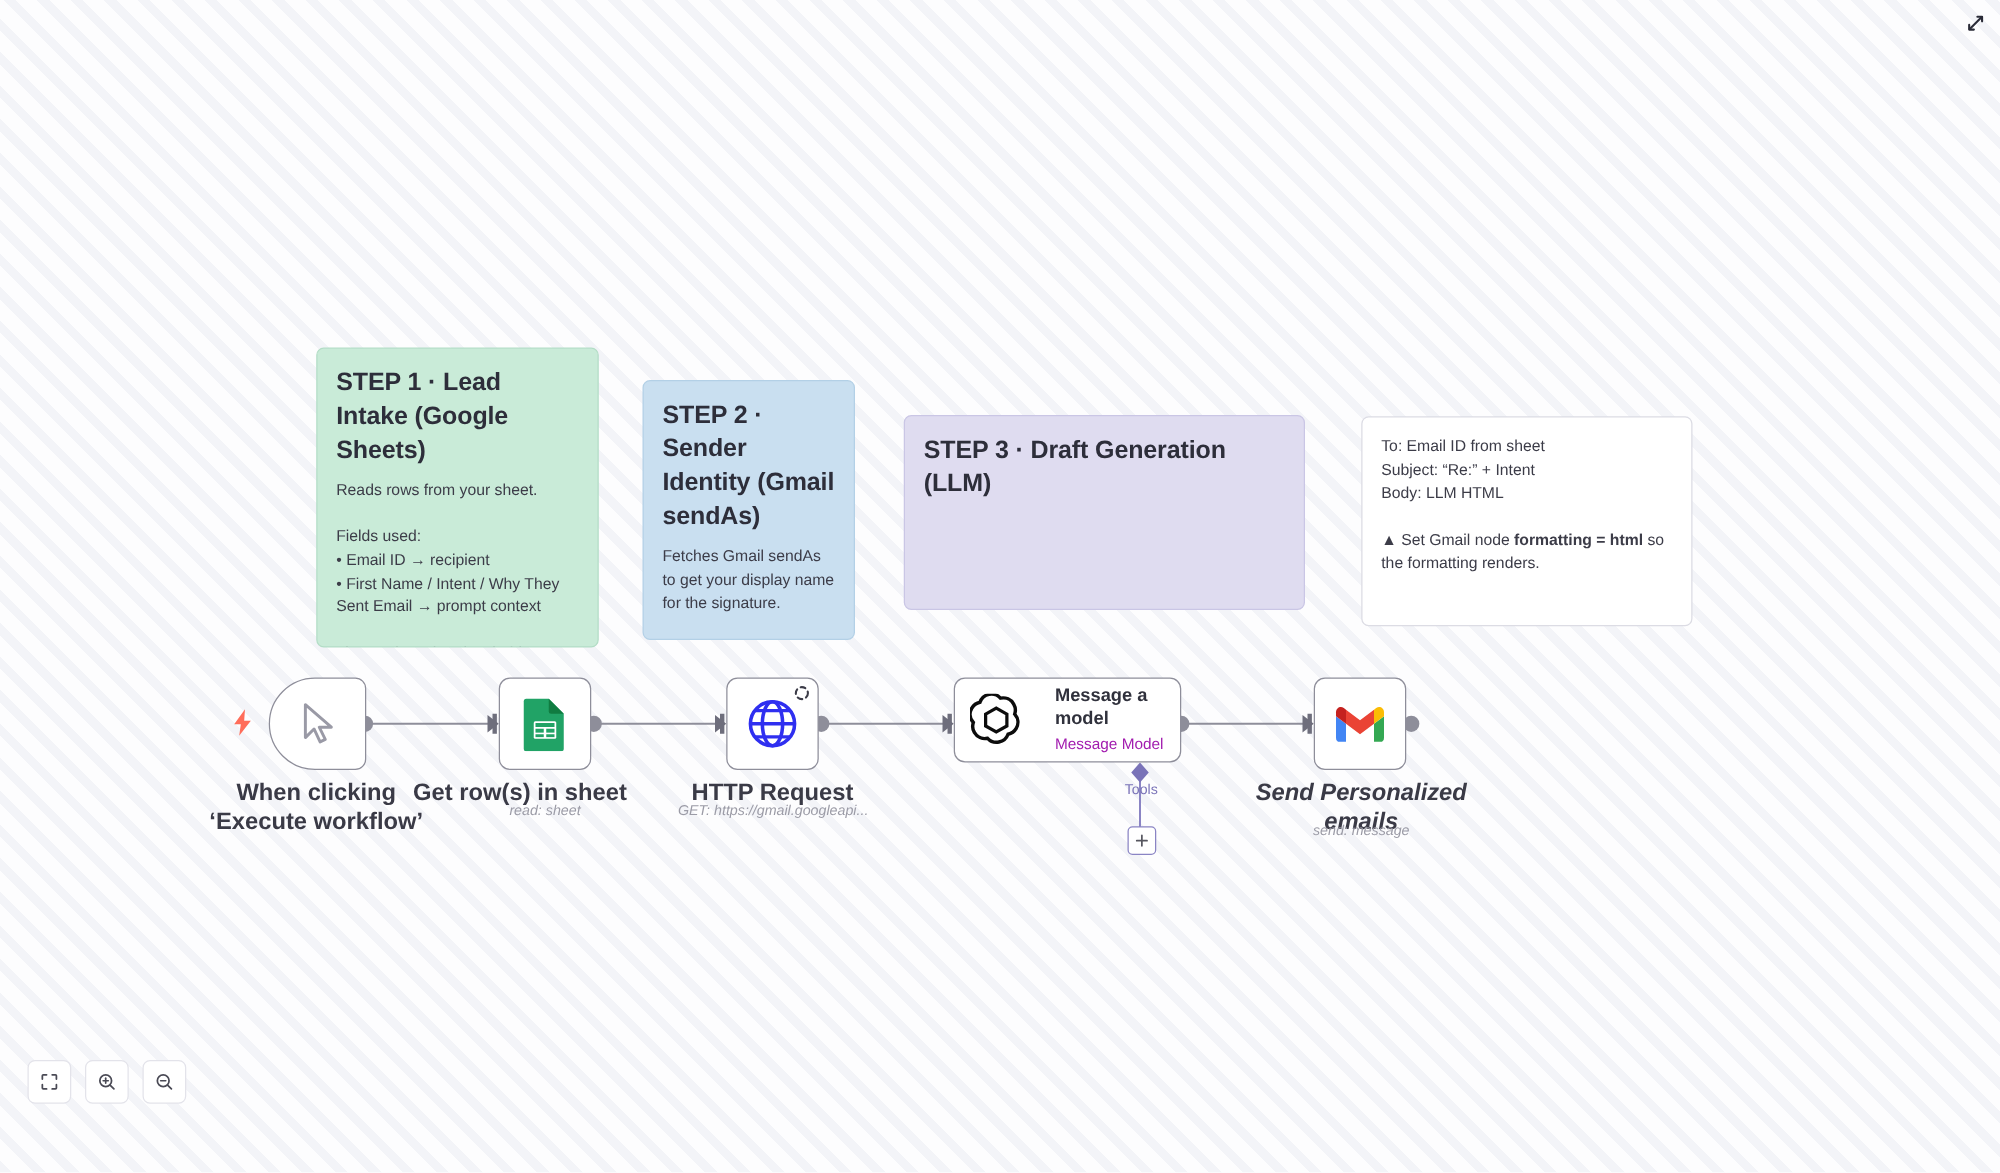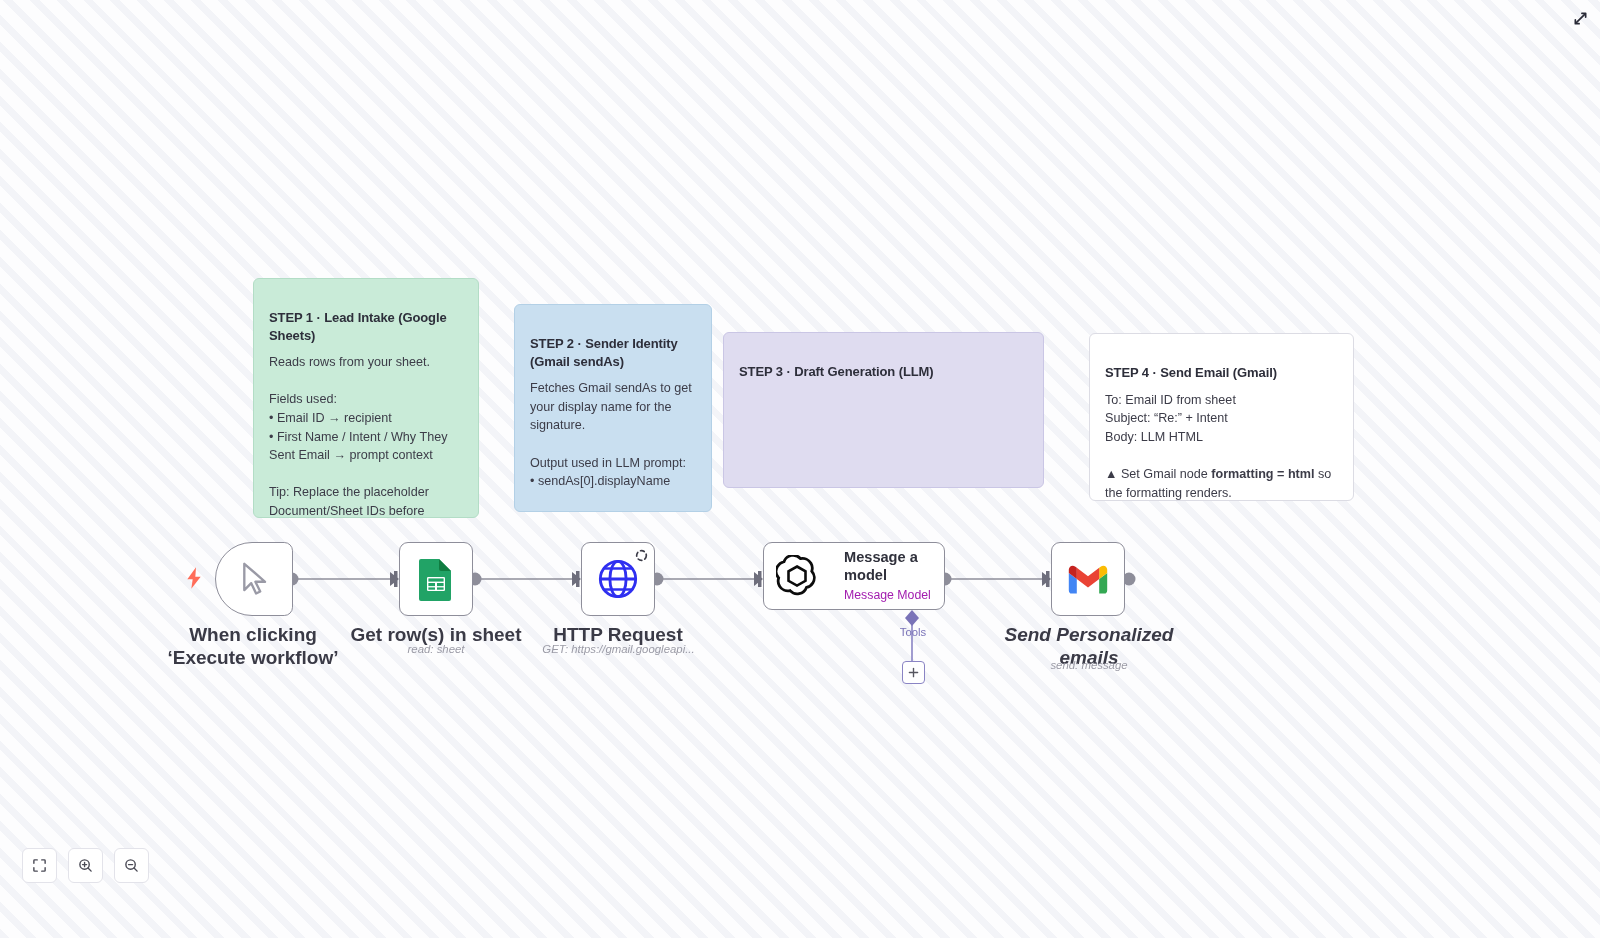--- a/index.html
+++ b/index.html
@@ -41,42 +41,42 @@
 
   
   .sticky {
     position: absolute;
     border-radius: 6px;
     box-sizing: border-box;
     padding: 14px 15px 14px 15px;
     overflow: hidden;
   }
   .sticky .st-title {
-    font-size: 13px;
+    font-size: 20px;
     font-weight: bold;
     line-height: 1.35;
     color: #2d2e3a;
-    margin: 16px 0 9px 0;
+    margin: 0 0 9px 0;
     letter-spacing: -0.1px;
   }
   .sticky .st-body {
     font-size: 12.6px;
     line-height: 1.48;
     color: #3c3c48;
     white-space: pre-wrap;
   }
   .sticky .st-body b { font-weight: bold; }
 
   .sticky.green  { background: #c9ebd8; border: 1px solid #b3ddc6; }
   .sticky.blue   { background: #c9dff0; border: 1px solid #b3d0e6; }
   .sticky.purple { background: #dfdcf0; border: 1px solid #cac6e5; }
   .sticky.white  { background: #ffffff; border: 1px solid #dcdce4; }
 
   #note-1 { left: 253px; top: 278px; width: 226px; height: 240px; }
-  #note-2 { left: 514px; top: 304px; width: 198px; height: 208px; }
+  #note-2 { left: 514px; top: 304px; width: 170px; height: 208px; }
   #note-3 { left: 723px; top: 332px; width: 321px; height: 156px; }
   #note-4 { left: 1089px; top: 333px; width: 265px; height: 168px; }
 
   
   #wires {
     position: absolute;
     left: 0; top: 0;
     width: 1600px; height: 938px;
     pointer-events: none;
   }
@@ -133,21 +133,21 @@
   #bolt {
     position: absolute;
     left: 186px;
     top: 567px;
     width: 16px;
     height: 22px;
   }
 
   
   #node-sheets { left: 399px; top: 542px; }
-  #cap-sheets  { left: 346px; top: 624px; width: 180px; }
+  #cap-sheets  { left: 326px; top: 624px; width: 180px; }
   #sub-sheets  { left: 346px; top: 643px; width: 180px; }
 
   
   #node-http { left: 581px; top: 542px; }
   #cap-http  { left: 528px; top: 624px; width: 180px; }
   #sub-http  { left: 516px; top: 643px; width: 205px; }
 
   #http-spinner {
     position: absolute;
     right: 6px;
@@ -254,21 +254,20 @@
 
 Output used in LLM prompt:
 • sendAs[0].displayName</div>
   </div>
 
   <div class="sticky purple" id="note-3">
     <div class="st-title">STEP 3 · Draft Generation (LLM)</div>
   </div>
 
   <div class="sticky white" id="note-4">
-    <div class="st-title">STEP 4 · Send Email (Gmail)</div>
     <div class="st-body">To: Email ID from sheet<br>Subject: “Re:” + Intent<br>Body: LLM HTML<br><br>▲ Set Gmail node <b>formatting = html</b> so the formatting renders.</div>
   </div>
 
   <svg id="wires">
 
     <line x1="292" y1="579" x2="396" y2="579" stroke="#8e8e9a" stroke-width="1.6"></line>
     <circle cx="292" cy="579" r="6.5" fill="#8e8e9a"></circle>
     <polygon points="390,572 390,586 399,579" fill="#6e6e7c"></polygon>
     <rect x="394" y="571" width="3.5" height="16" fill="#6e6e7c"></rect>
 

